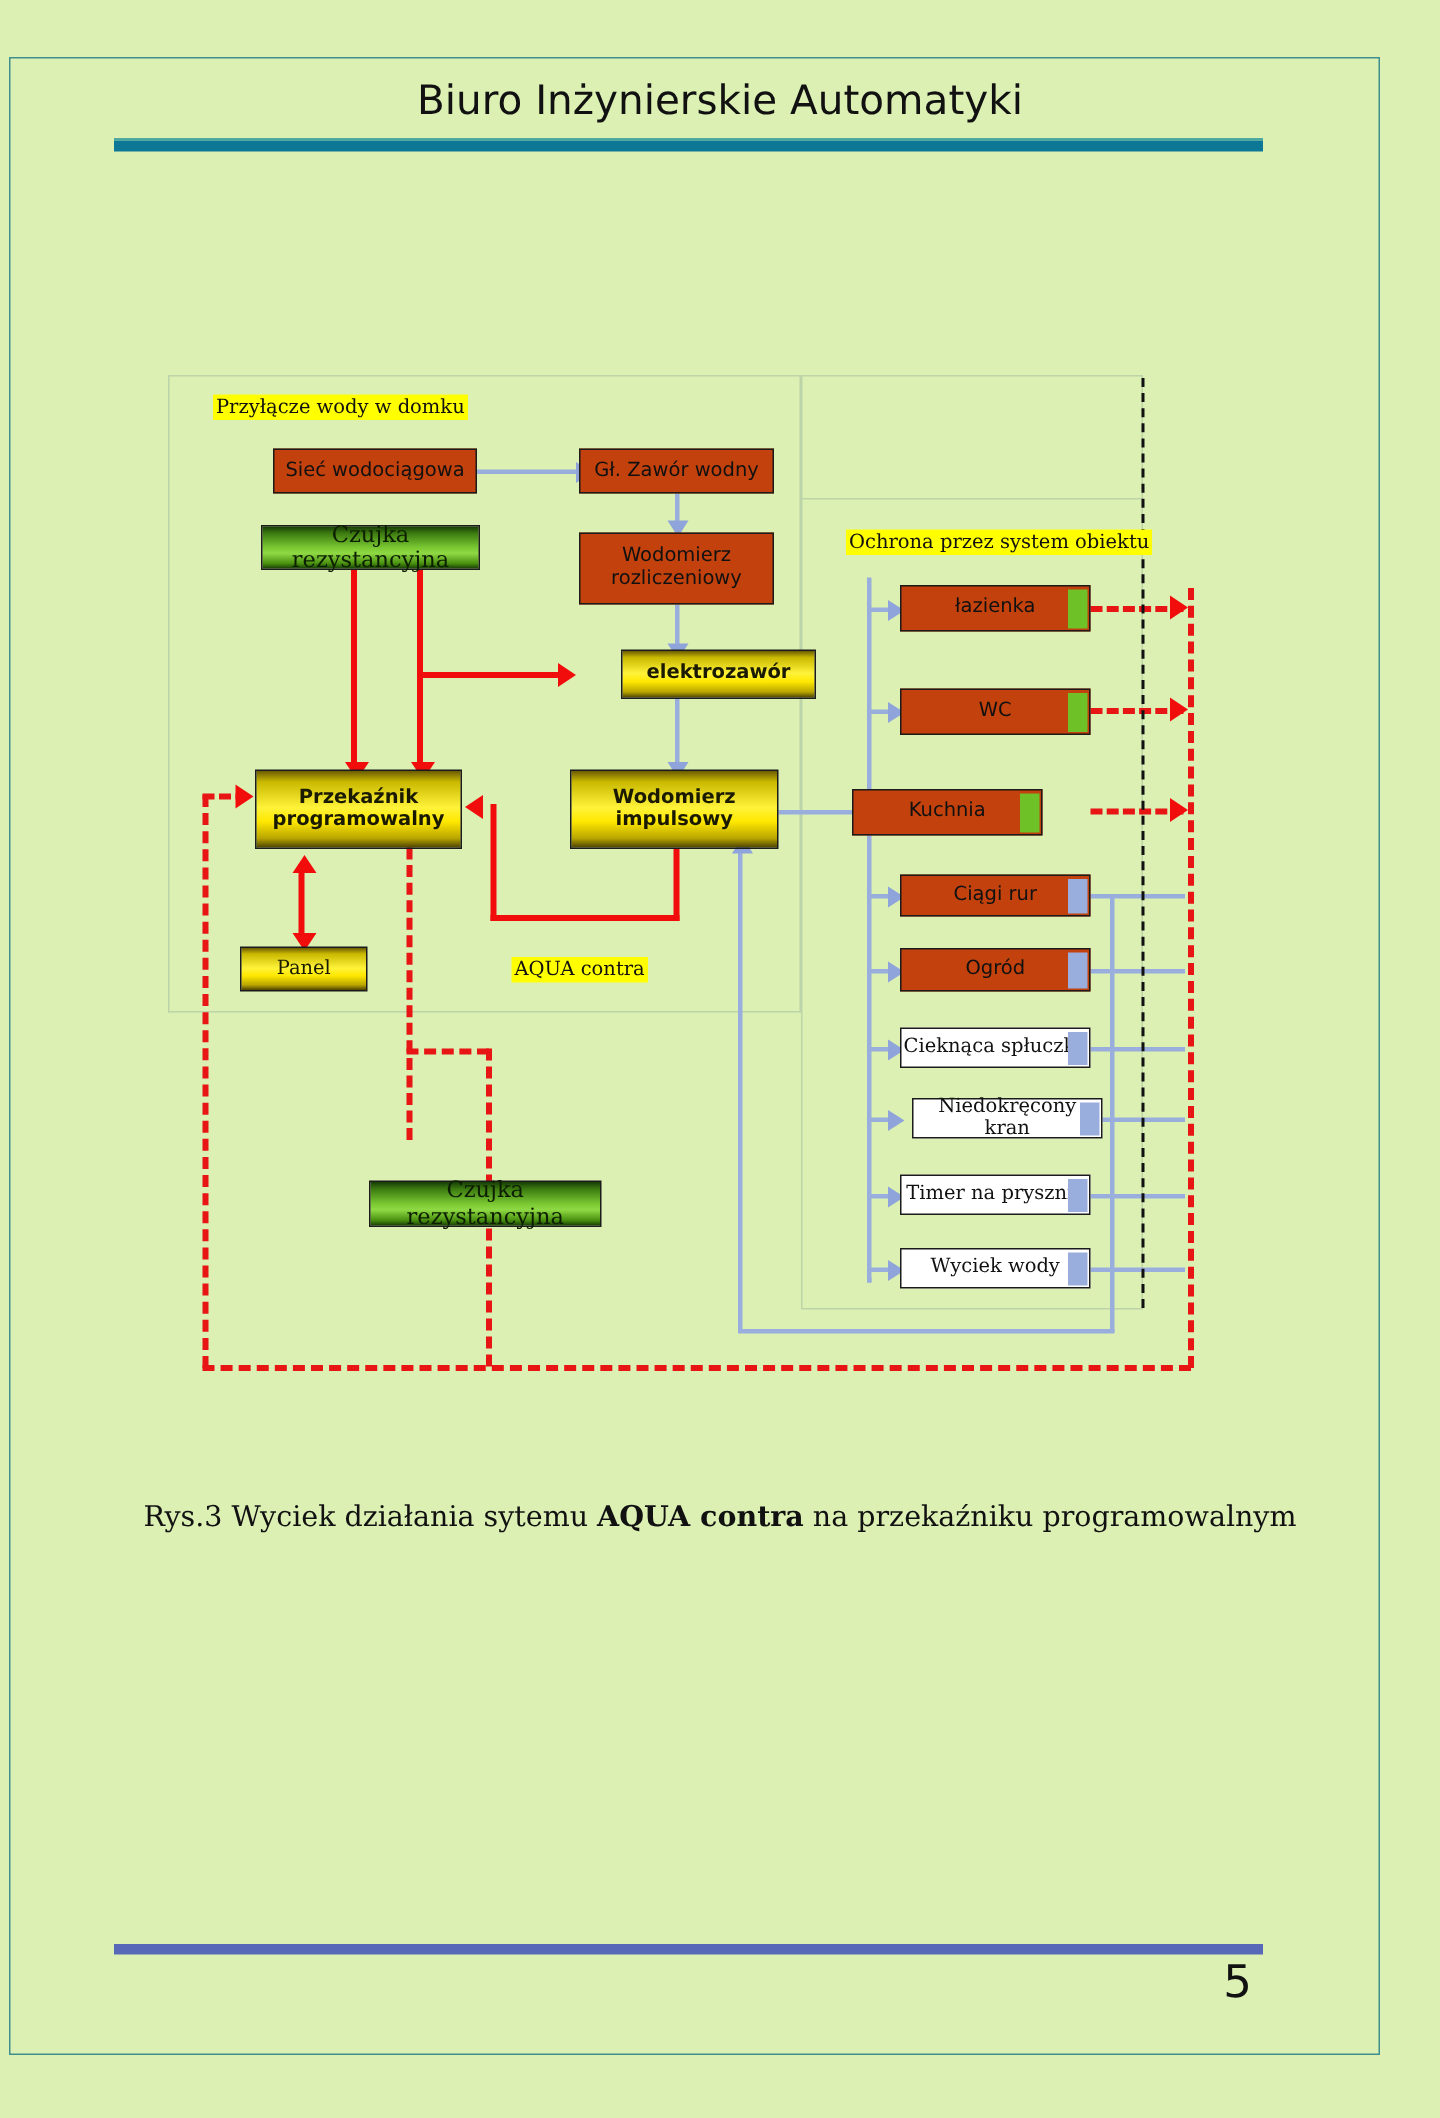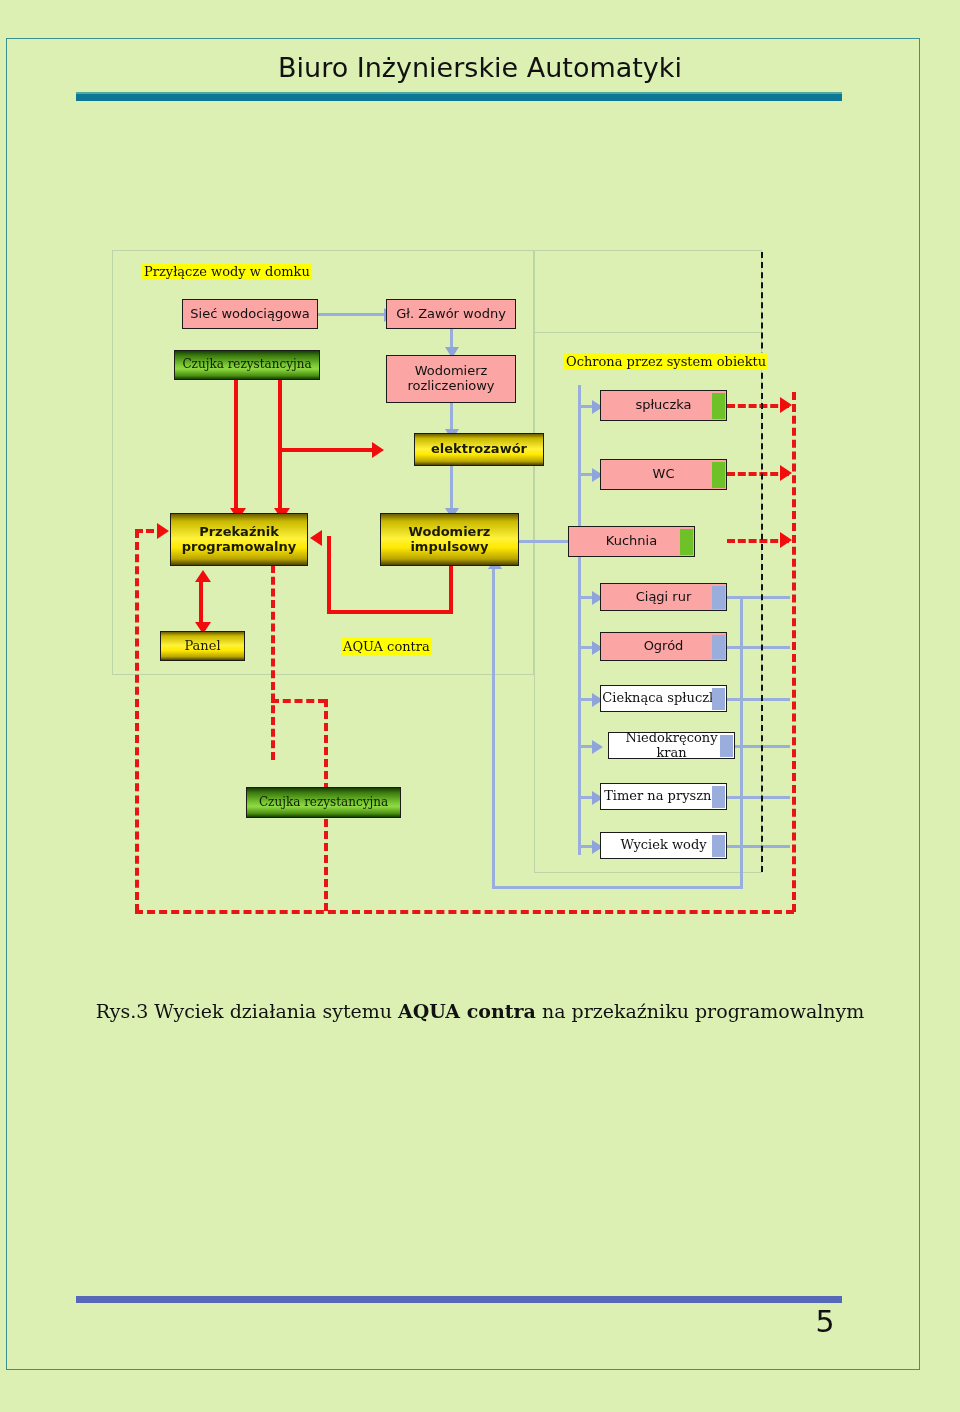--- a/index.html
+++ b/index.html
@@ -62,33 +62,33 @@
 
   
   .bx{
     position:absolute;box-sizing:border-box;
     display:flex;align-items:center;justify-content:center;
     text-align:center;line-height:1.15;
     border:1.5px solid #1b1b1b;
     color:#111;
     z-index:6;
   }
-  .bx-white{background:#fca5a5;font-family:"DejaVu Sans", sans-serif;font-size:13px;}
+  .bx-white{background:#c2410c;font-family:"DejaVu Sans", sans-serif;font-size:13px;}
   .bx-white-serif{background:#ffffff;font-family:"DejaVu Serif", serif;font-size:13px;}
   .bx-yellow{
     background:linear-gradient(to bottom,#6b5c00 0%,#c9b800 14%,#fff33a 48%,#ffe800 66%,#b9a500 88%,#4e4300 100%);
     font-family:"DejaVu Sans", sans-serif;font-size:13px;font-weight:bold;color:#1a1a00;
   }
   .bx-yellow-serif{
     background:linear-gradient(to bottom,#6b5c00 0%,#c9b800 14%,#fff33a 48%,#ffe800 66%,#b9a500 88%,#4e4300 100%);
     font-family:"DejaVu Serif", serif;font-size:13px;color:#1a1a00;
   }
   .bx-green{
     background:linear-gradient(to bottom,#163d05 0%,#3c7a10 16%,#79c832 50%,#8fd944 64%,#49900f 88%,#173f05 100%);
-    font-family:"DejaVu Serif", serif;font-size:12px;color:#0d1f02;
+    font-family:"DejaVu Serif", serif;font-size:15px;color:#0d1f02;
   }
   
   .hl{
     position:absolute;
     background:#ffff00;
     font-family:"DejaVu Serif", serif;
     font-size:13px;color:#111;
     padding:1px 2px;white-space:nowrap;
     z-index:7;
   }
@@ -279,21 +279,21 @@
 
     <div class="bx bx-yellow-serif" style="left:160px;top:631px;width:85px;height:30px;">
       <span>Panel</span>
     </div>
 
     <div class="bx bx-green" style="left:246px;top:787px;width:155px;height:31px;">
       <span>Czujka  rezystancyjna</span>
     </div>
 
     <div class="bx bx-white" style="left:600px;top:390px;width:127px;height:31px;">
-      <span>spłuczka</span>
+      <span>łazienka</span>
       <span class="tab tab-green" style="right:1.5px;"></span>
     </div>
 
     <div class="bx bx-white" style="left:600px;top:459px;width:127px;height:31px;">
       <span>WC</span>
       <span class="tab tab-green" style="right:1.5px;"></span>
     </div>
 
     <div class="bx bx-white" style="left:568px;top:526px;width:127px;height:31px;">
       <span>Kuchnia</span>

